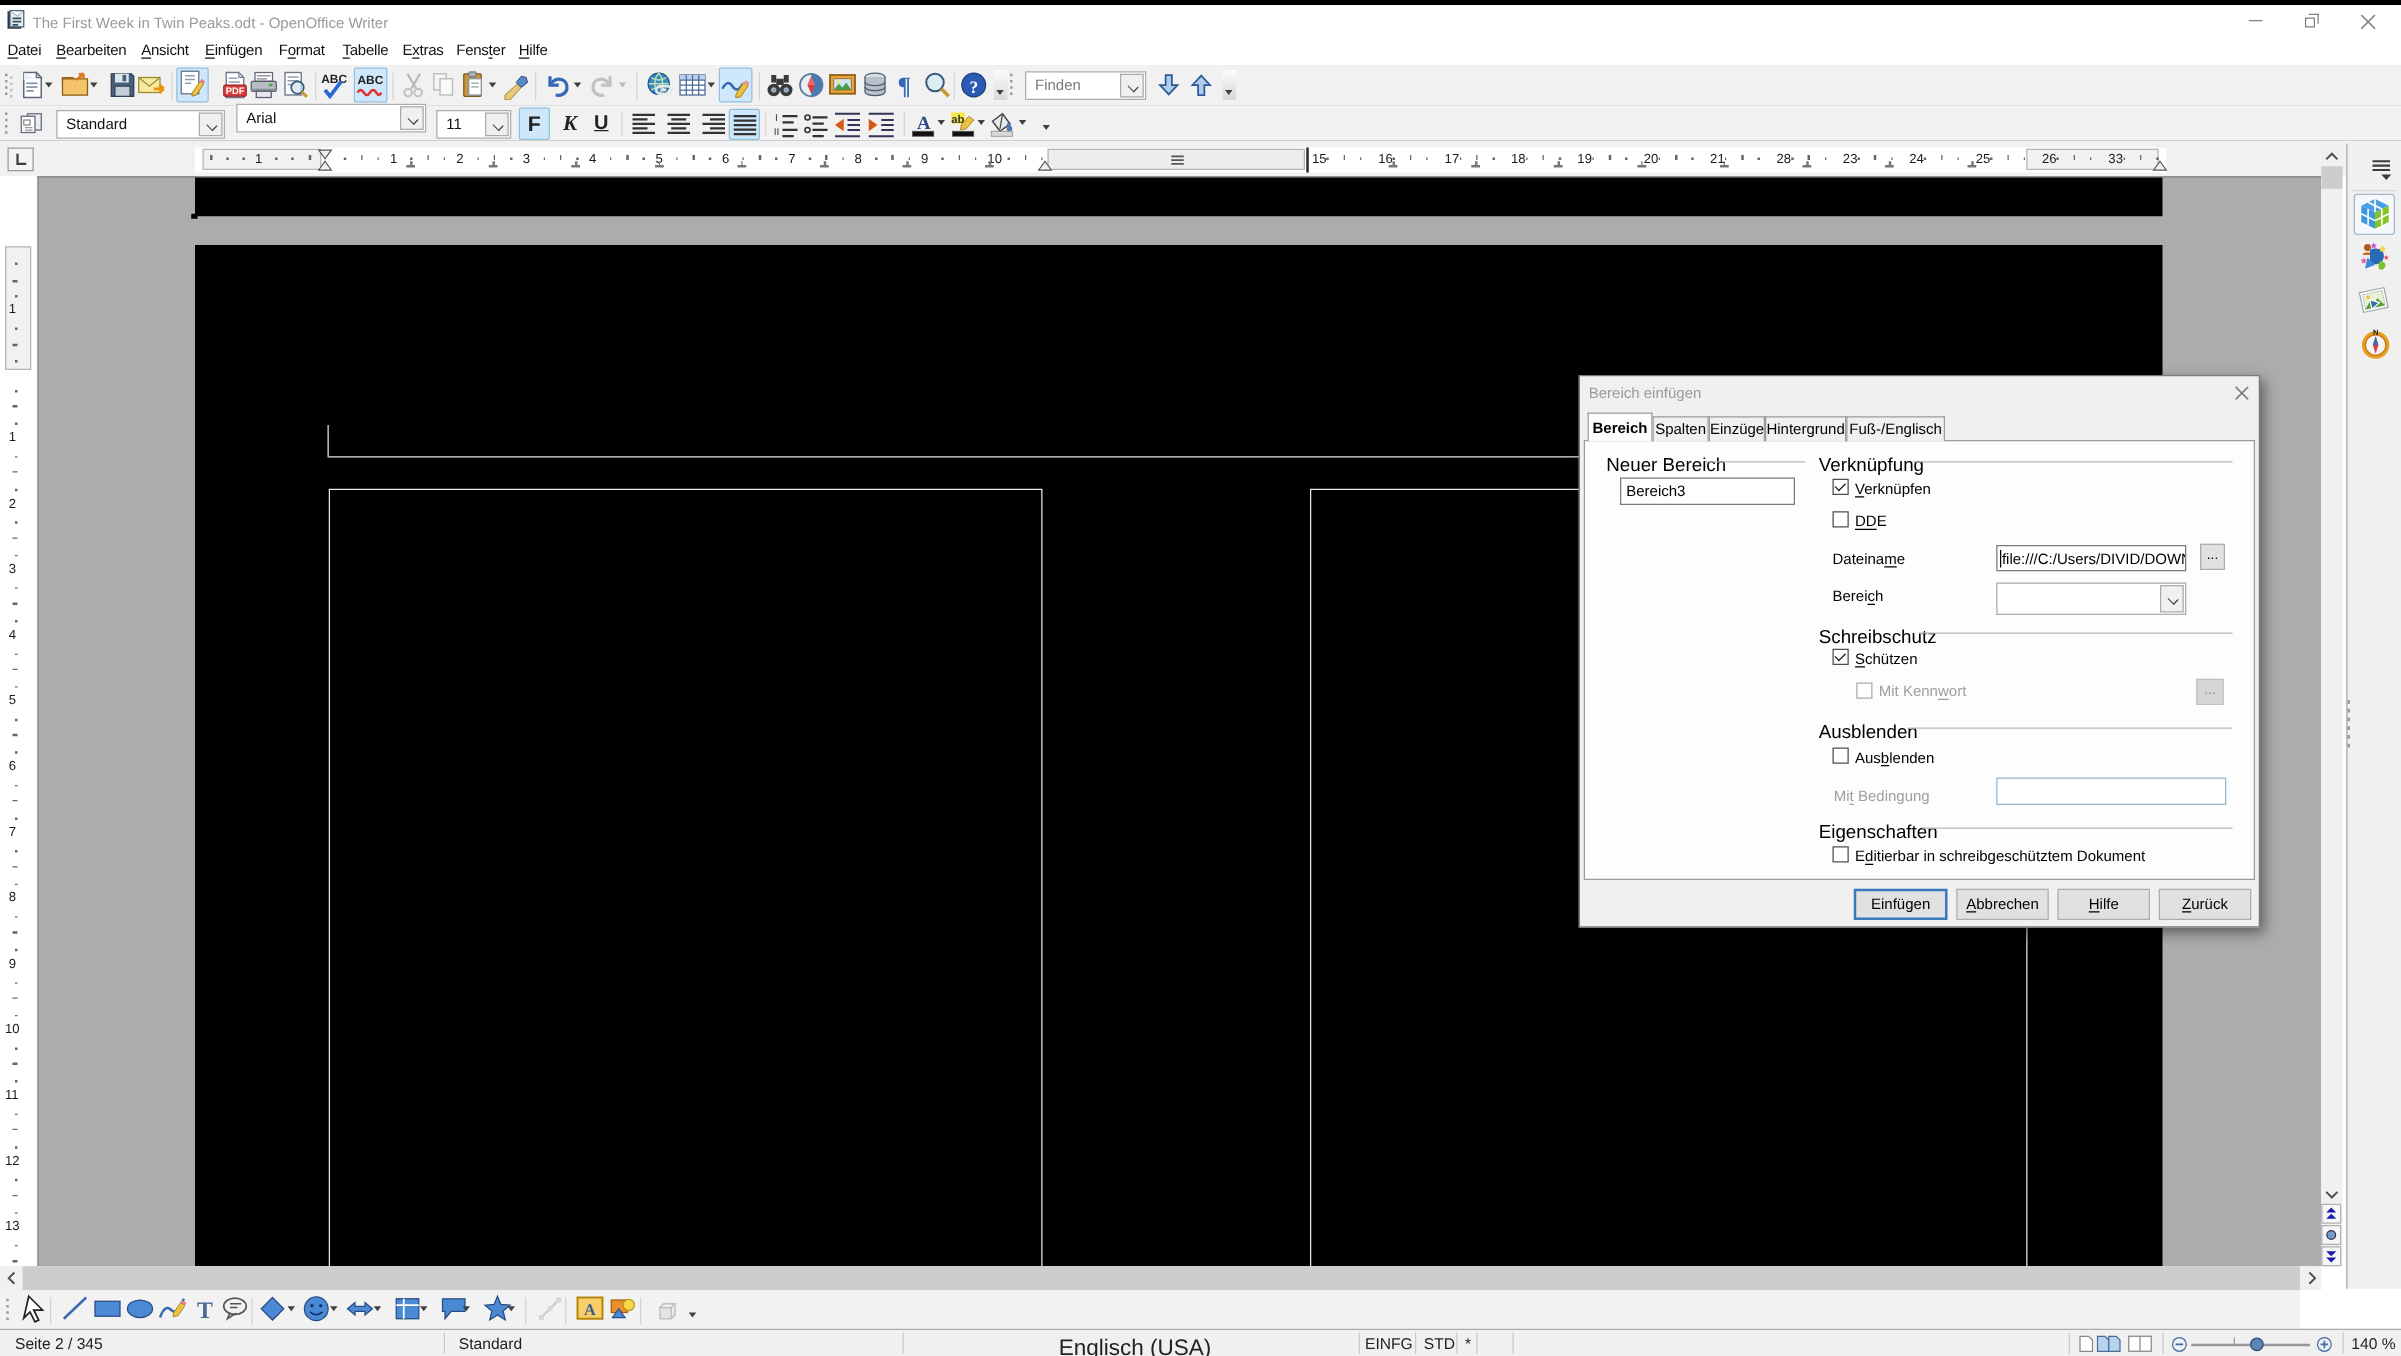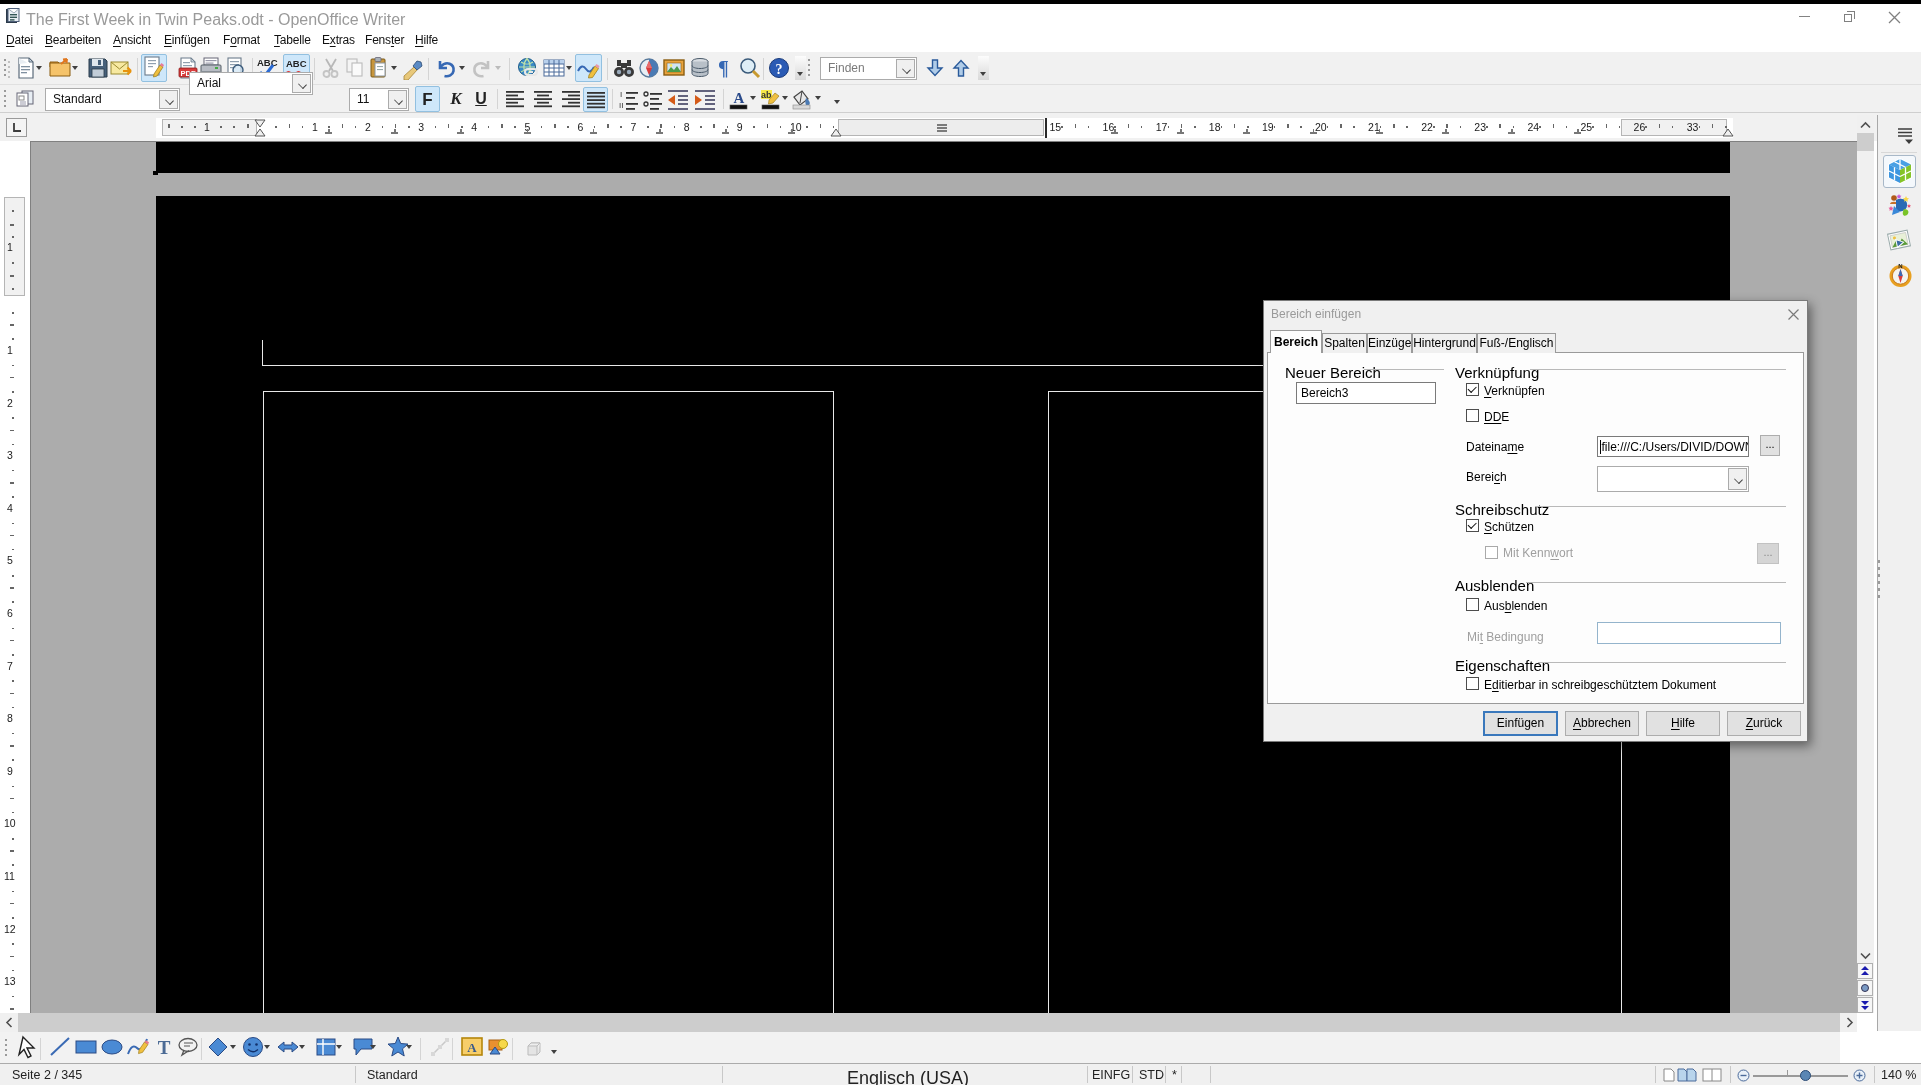--- a/index.html
+++ b/index.html
@@ -38,21 +38,21 @@
 <div class="abs" style="left:0;top:0;width:1921px;height:4px;background:#000"></div>
 <div class="abs" style="left:0;top:4px;width:1921px;height:25px;background:#fff"></div>
 <svg class="abs" style="left:5px;top:8px" width="16" height="16" viewBox="0 0 16 16">
 <rect x="1" y="1" width="11" height="14" fill="#2b3a4a"></rect>
 <rect x="3" y="0.5" width="11" height="13" fill="#e8eef4" stroke="#50607a" stroke-width="1"></rect>
 <path d="M3.5 1 L9 5 L13 1.5" fill="#fff" stroke="#8898a8" stroke-width=".8"></path>
 <rect x="5" y="6" width="7" height="1.4" fill="#355"></rect>
 <rect x="5" y="8.6" width="7" height="1.4" fill="#355"></rect>
 <rect x="5" y="11.2" width="4.5" height="1.4" fill="#355"></rect>
     </svg>
-<div class="abs" style="left:26px;top:11px;font-size:16px;color:#9a9a9a">The First Week in Twin Peaks.odt - OpenOffice Writer</div>
+<div class="abs" style="left:26px;top:11px;font-size:12px;color:#9a9a9a">The First Week in Twin Peaks.odt - OpenOffice Writer</div>
 <div class="abs" style="left:1799px;top:16px;width:11px;height:1.2px;background:#838383"></div>
 <div class="abs" style="left:1844px;top:12px;width:8px;height:8px;border:1.2px solid #808080;margin-top:2px"></div>
 <div class="abs" style="left:1847px;top:11px;width:8px;height:8px;border:1.2px solid #808080;border-left:none;border-bottom:none"></div>
 <svg class="abs" style="left:1888px;top:11px" width="13" height="13" viewBox="0 0 13 13">
 <path d="M1 1 L12 12 M12 1 L1 12" stroke="#808080" stroke-width="1.3"></path>
     </svg>
 <div class="abs" style="left:0;top:29px;width:1921px;height:23px;background:#fff"></div>
 <div class="abs" style="left:6px;top:33px;font-size:12px;letter-spacing:-.2px;color:#111"><u>D</u>atei</div>
 <div class="abs" style="left:45px;top:33px;font-size:12px;letter-spacing:-.2px;color:#111"><u>B</u>earbeiten</div>
 <div class="abs" style="left:113px;top:33px;font-size:12px;letter-spacing:-.2px;color:#111"><u>A</u>nsicht</div>
@@ -256,21 +256,21 @@
       <rect x="8" y="3" width="11" height="13" fill="#e8eef4" stroke="#667" stroke-width="1"></rect>
       <rect x="3" y="5" width="11" height="13" fill="#fff" stroke="#667" stroke-width="1"></rect>
       <rect x="5" y="8" width="5" height="4" fill="none" stroke="#888" stroke-width="1"></rect>
       <path d="M6 14h6M6 16h6" stroke="#99a" stroke-width="1"></path>
     </svg>
 <div class="combo" style="left:45px;top:88px;width:135px">
       <div class="abs" style="left:7px;top:3px;font-size:12px;color:#111">Standard</div>
       <div class="btn"></div>
       <div class="ch"></div>
     </div>
-<div class="combo" style="left:189px;top:72px;width:124px">
+<div class="combo" style="left:189px;top:83px;width:152px">
       <div class="abs" style="left:7px;top:3px;font-size:12px;color:#111">Arial</div>
       <div class="btn"></div>
       <div class="ch"></div>
     </div>
 <div class="combo" style="left:349px;top:88px;width:60px">
       <div class="abs" style="left:7px;top:3px;font-size:12px;color:#111">11</div>
       <div class="btn"></div>
       <div class="ch"></div>
     </div>
 <div class="abs hl" style="left:415px;top:86px;width:25px;height:26px;text-align:center;font-size:17px;font-weight:bold;color:#222;line-height:25px">F</div>
@@ -410,21 +410,21 @@
 <div class="dot" style="left:806.3px;top:126px"></div>
 <div class="dash" style="left:819.6px;top:124px"></div>
 <div class="dot" style="left:832.8px;top:126px"></div>
 <div class="num" style="left:1049.5px;top:121px">15</div>
 <div class="num" style="left:1102.6px;top:121px">16</div>
 <div class="num" style="left:1155.7px;top:121px">17</div>
 <div class="num" style="left:1208.8px;top:121px">18</div>
 <div class="num" style="left:1261.9px;top:121px">19</div>
 <div class="num" style="left:1315.0px;top:121px">20</div>
 <div class="num" style="left:1368.1px;top:121px">21</div>
-<div class="num" style="left:1421.2px;top:121px">22</div>
+<div class="num" style="left:1421.2px;top:121px">28</div>
 <div class="num" style="left:1474.3px;top:121px">23</div>
 <div class="num" style="left:1527.4px;top:121px">24</div>
 <div class="num" style="left:1580.5px;top:121px">25</div>
 <div class="num" style="left:1633.6px;top:121px">26</div>
 <div class="num" style="left:1686.7px;top:121px">33</div>
 <div class="dot" style="left:1061.3px;top:126px"></div>
 <div class="dash" style="left:1074.6px;top:124px"></div>
 <div class="dot" style="left:1087.8px;top:126px"></div>
 <div class="dot" style="left:1114.3999999999999px;top:126px"></div>
 <div class="dash" style="left:1127.6999999999998px;top:124px"></div>

